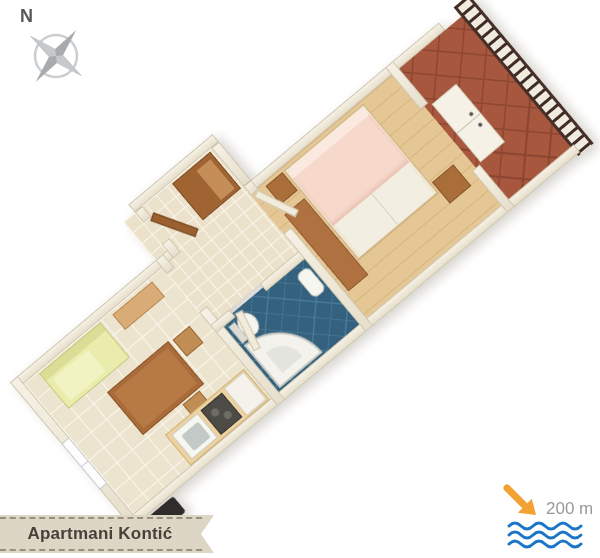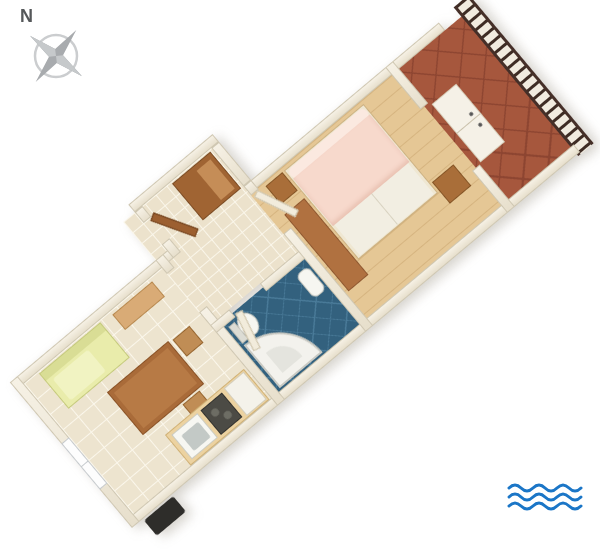--- a/index.html
+++ b/index.html
@@ -151,22 +151,33 @@
       <circle cx="50" cy="56" r="21" fill="none" stroke="#cbcdcf" stroke-width="2.5"></circle>
       <g transform="rotate(38 50 56)">
         <path d="M50,23 L55,51 L83,56 L55,61 L50,89 L45,61 L17,56 L45,51 Z" fill="#a8abae"></path>
         <path d="M83,56 L55,61 L50,56 L55,51 Z" fill="#c6c9cb"></path>
         <path d="M17,56 L45,51 L50,56 L45,61 Z" fill="#c6c9cb"></path>
       </g>
       <text x="14" y="22" font-size="18" font-weight="bold" fill="#55585a" font-family="Liberation Sans, sans-serif">N</text>
     </svg>
   </div>
 
+  <div class="abs" id="banner">
+    <div class="stitch"></div>
+    <div class="txt">Apartmani Kontić</div>
+  </div>
 
   <div class="abs" id="beach">
+    <div class="row">
+      <svg width="44" height="38" viewBox="0 0 44 38">
+        <line x1="7" y1="5" x2="24" y2="22" stroke="#f1a233" stroke-width="7" stroke-linecap="round"></line>
+        <polygon points="36,32 31.8,15.8 17.8,29.8" fill="#f1a233"></polygon>
+      </svg>
+      <span class="dist">200 m</span>
+    </div>
     <svg width="80" height="28" viewBox="0 0 80 28" style="margin-left:6px;">
       <g fill="none" stroke="#1b76c7" stroke-width="3" stroke-linecap="round">
         <path d="M3 5 Q 9 -1, 15 5 T 27 5 T 39 5 T 51 5 T 63 5 T 75 5"></path>
         <path d="M3 14 Q 9 8, 15 14 T 27 14 T 39 14 T 51 14 T 63 14 T 75 14"></path>
         <path d="M3 23 Q 9 17, 15 23 T 27 23 T 39 23 T 51 23 T 63 23 T 75 23"></path>
       </g>
     </svg>
   </div>
 
 </div>

